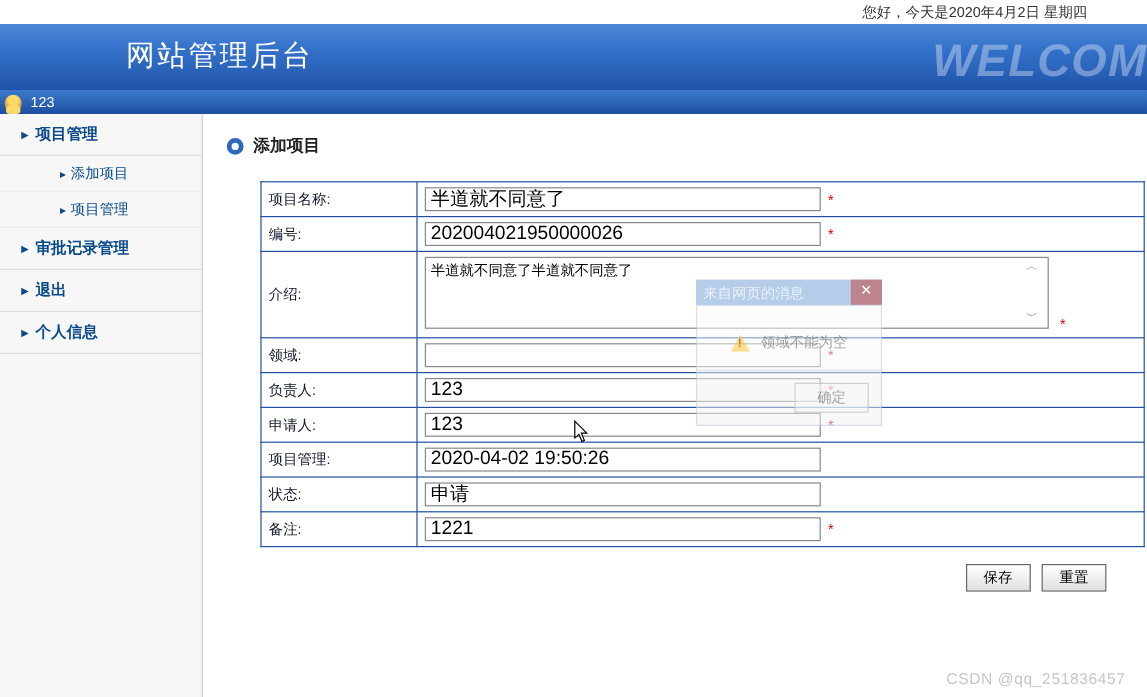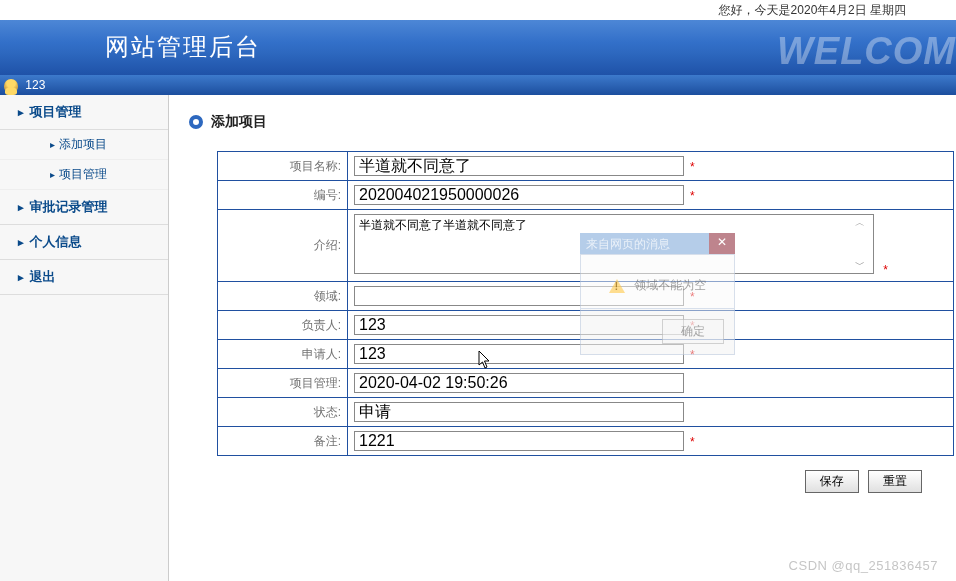--- a/index.html
+++ b/index.html
@@ -24,21 +24,21 @@
     .sidebar-sub { padding: 6px 10px 6px 50px; color: #0a4a8a; font-size: 12px; border-bottom: 1px solid #eee; cursor: pointer; }
     .sidebar-sub::before { content: '▸'; color: #0a4a8a; margin-right: 4px; font-size: 10px; }
     
     .main { flex: 1; padding: 18px 30px 18px 20px; position: relative; }
     .page-header { display: flex; align-items: center; margin-bottom: 20px; }
     .page-bullet { width: 14px; height: 14px; border-radius: 50%; border: 4px solid #2d68bf; background: #fff; margin-right: 8px; }
     .page-title { font-size: 14px; font-weight: bold; color: #222; }
     
     .form-table { width: 100%; border-collapse: collapse; margin-left: 28px; }
     .form-table td { border: 1px solid #2050a0; padding: 4px 6px; vertical-align: middle; }
-    .form-table td.label { width: 130px; text-align: right; color: #737373; font-weight: normal; white-space: nowrap; background: #fff; }
+    .form-table td.label { width: 130px; text-align: left; color: #0f172a; font-weight: normal; white-space: nowrap; background: #fff; }
     .form-table td.field { background: #fff; }
     .form-table input[type=text] { width: 330px; border: 1px solid #888; padding: 2px 4px; font-size: 16px; height: 20px; }
     .form-table textarea { width: 520px; height: 60px; border: 1px solid #888; padding: 2px 4px; font-size: 12px; resize: none; font-family: inherit; }
     .req { color: #d00; margin-left: 6px; }
     
     .btn-row { text-align: right; margin-top: 14px; padding-right: 4px; margin-left: 28px; }
     .btn { display: inline-block; padding: 2px 14px; border: 1px solid #666; background: linear-gradient(#fff,#e0e0e0); font-size: 12px; cursor: pointer; margin-left: 6px; }
     
     .modal-overlay { position: absolute; left: 580px; top: 205px; width: 155px; }
     .modal-title { background: rgba(70,130,200,0.4); color: rgba(255,255,255,0.7); font-size: 12px; padding: 3px 6px; position: relative; height: 21px; margin-top: 28px; }
@@ -75,22 +75,22 @@
   <span class="user-icon"></span>
   <span>123</span>
 </div>
 
 <div class="container">
   <div class="sidebar">
     <div class="sidebar-item">项目管理</div>
     <div class="sidebar-sub">添加项目</div>
     <div class="sidebar-sub">项目管理</div>
     <div class="sidebar-item">审批记录管理</div>
+    <div class="sidebar-item">退出</div>
     <div class="sidebar-item">个人信息</div>
-    <div class="sidebar-item">退出</div>
   </div>
 
   <div class="main">
     <div class="page-header">
       <div class="page-bullet"></div>
       <div class="page-title">添加项目</div>
     </div>
 
     <table class="form-table">
       <tbody>

